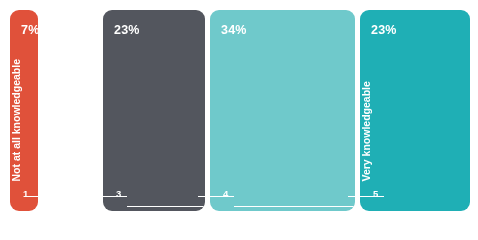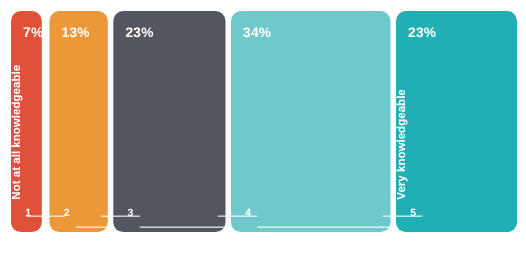--- a/index.html
+++ b/index.html
@@ -86,25 +86,20 @@
 <div id="chart-root">
 
   <div class="bars-layer">
 
     <div class="bar" style="left:10px; width:28px; background:#E0513A;">
       <span class="bar-pct">7%</span>
       <span class="bar-vlabel">Not at all knowledgeable</span>
       <span class="bar-num">1</span>
     </div>
 
-    <div class="bar" style="left:45px; width:53px; background:#ED9838;">
-      <span class="bar-pct">13%</span>
-      <span class="bar-num">2</span>
-      <span class="bar-endcap-line" style="left:24px; right:0;"></span>
-    </div>
 
     <div class="bar" style="left:103px; width:102px; background:#53565E;">
       <span class="bar-pct">23%</span>
       <span class="bar-num">3</span>
       <span class="bar-endcap-line" style="left:24px; right:0;"></span>
     </div>
 
     <div class="bar" style="left:210px; width:145px; background:#6FC9CB;">
       <span class="bar-pct">34%</span>
       <span class="bar-num">4</span>

